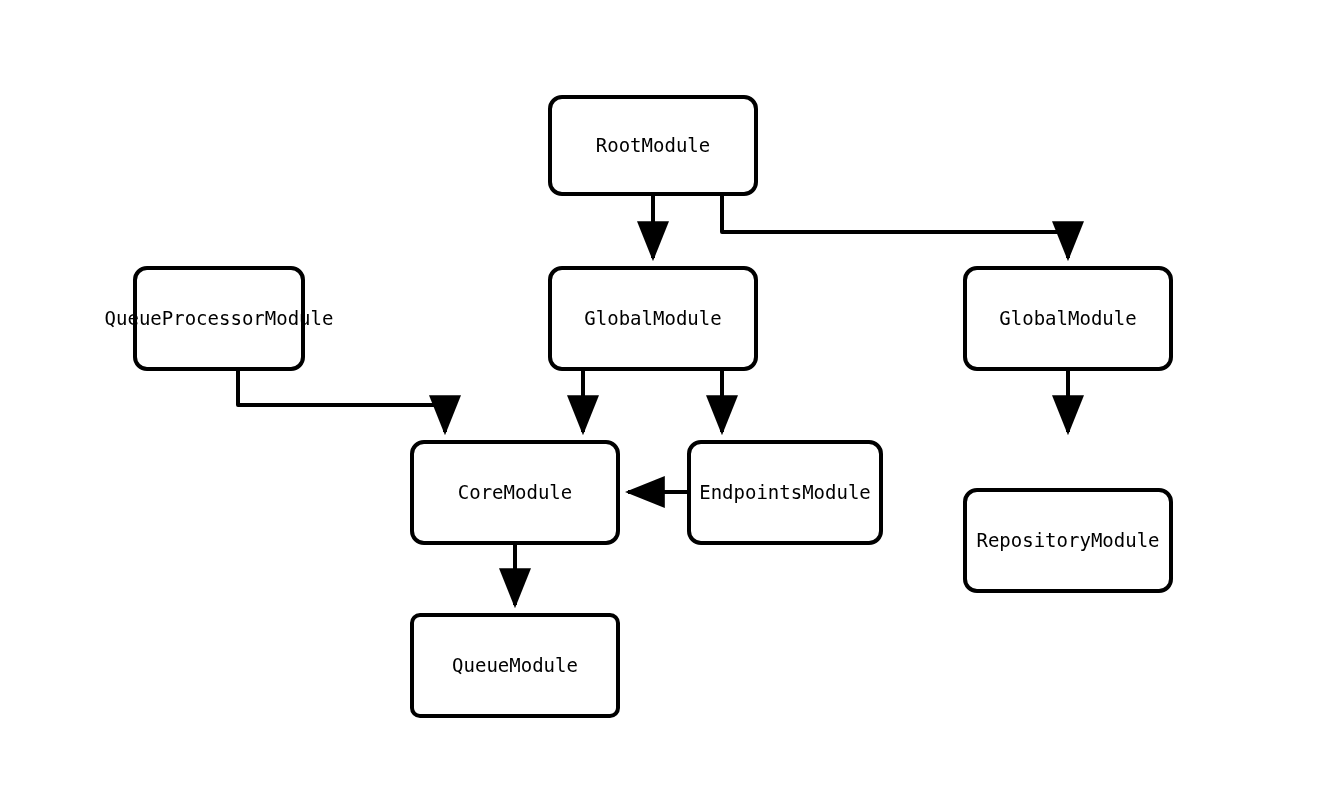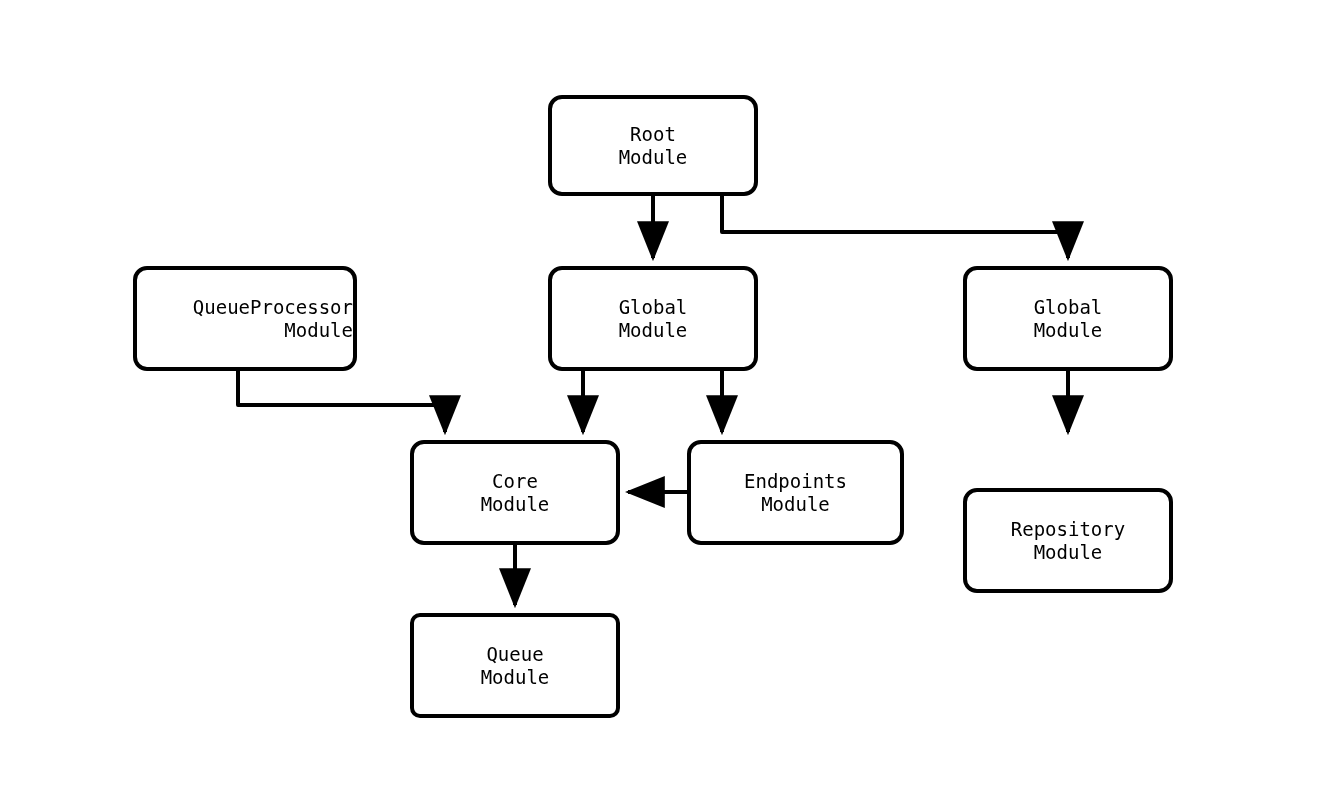--- a/index.html
+++ b/index.html
@@ -28,21 +28,21 @@
     height: 809px;
     pointer-events: none;
   }
   .node {
     position: absolute;
     box-sizing: border-box;
     background: #ffffff;
     border: 4px solid #000000;
     border-radius: 14px;
     display: flex;
-    flex-direction: column;
+    flex-direction: row;
     align-items: center;
     justify-content: center;
     text-align: center;
     z-index: 2;
   }
   .node-label {
     font-family: "DejaVu Sans Mono", "Liberation Mono", monospace;
     font-size: 19px;
     line-height: 23px;
     color: #000000;
@@ -94,41 +94,41 @@
     <g>
       <path d="M 515 545 L 515 605" fill="none" stroke="#000000" stroke-width="4" marker-end="url(#arrowhead)"></path>
     </g>
   </svg>
 
   <div class="node" id="node-root" style="left: 548px; top: 95px; width: 210px; height: 101px; border-color: rgb(0, 0, 0); background: rgb(255, 255, 255); border-width: 4px;">
     <span class="node-label">Root</span>
     <span class="node-label">Module</span>
   </div>
 
-  <div class="node" id="node-queueprocessor" style="left: 133px; top: 266px; width: 224px; height: 105px; border-color: rgb(0, 0, 0); background: rgb(255, 255, 255); border-width: 4px; align-items: flex-end;">
+  <div class="node" id="node-queueprocessor" style="left: 133px; top: 266px; width: 172px; height: 105px; border-color: rgb(0, 0, 0); background: rgb(255, 255, 255); border-width: 4px;">
     <span class="node-label">QueueProcessor</span>
     <span class="node-label">Module</span>
   </div>
 
   <div class="node" id="node-server" style="left: 548px; top: 266px; width: 210px; height: 105px; border-color: rgb(0, 0, 0); background: rgb(255, 255, 255); border-width: 4px;">
     <span class="node-label">Global</span>
     <span class="node-label">Module</span>
   </div>
 
   <div class="node" id="node-global" style="left: 963px; top: 266px; width: 210px; height: 105px; border-color: rgb(0, 0, 0); background: rgb(255, 255, 255); border-width: 4px; text-align: center;">
     <span class="node-label">Global</span>
     <span class="node-label">Module</span>
   </div>
 
   <div class="node" id="node-core" style="left: 410px; top: 440px; width: 210px; height: 105px; border-color: rgb(0, 0, 0); background: rgb(255, 255, 255); border-width: 4px;">
     <span class="node-label">Core</span>
     <span class="node-label">Module</span>
   </div>
 
-  <div class="node" id="node-endpoints" style="left: 687px; top: 440px; width: 217px; height: 105px; border-color: rgb(0, 0, 0); background: rgb(255, 255, 255); border-width: 4px;">
+  <div class="node" id="node-endpoints" style="left: 687px; top: 440px; width: 196px; height: 105px; border-color: rgb(0, 0, 0); background: rgb(255, 255, 255); border-width: 4px;">
     <span class="node-label">Endpoints</span>
     <span class="node-label">Module</span>
   </div>
 
   <div class="node" id="node-repository" style="left: 963px; top: 440px; width: 210px; height: 105px; border-color: rgb(0, 0, 0); background: rgb(255, 255, 255); border-width: 4px; margin-top: 48px;">
     <span class="node-label">Repository</span>
     <span class="node-label">Module</span>
   </div>
 
   <div class="node" id="node-queue" style="left: 410px; top: 613px; width: 210px; height: 105px; border-color: rgb(0, 0, 0); background: rgb(255, 255, 255); border-width: 4px; border-radius: 10px;">

